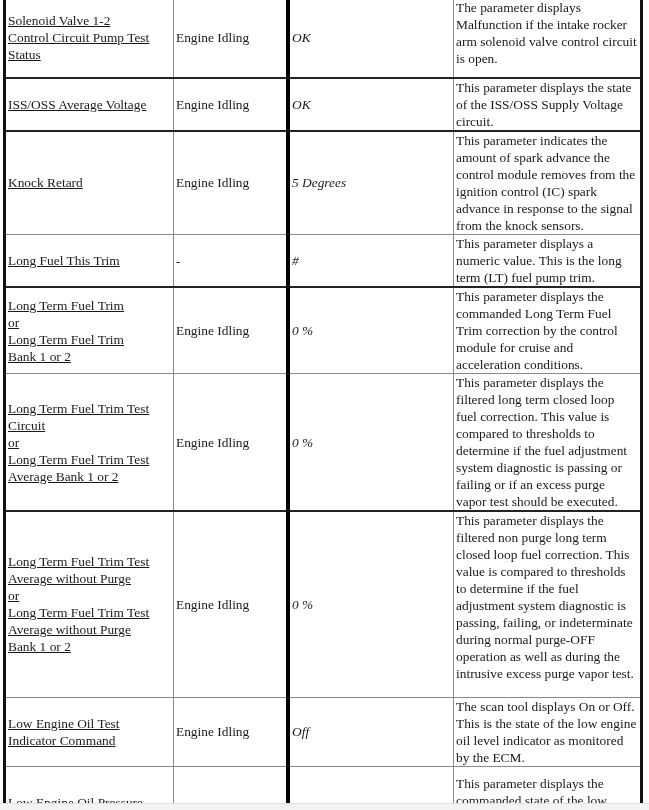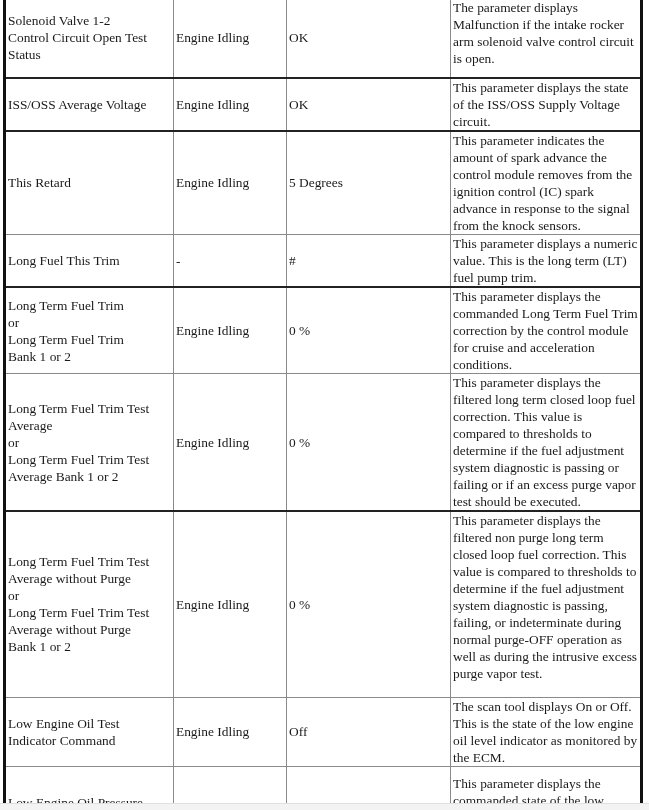--- a/index.html
+++ b/index.html
@@ -46,66 +46,68 @@
     table.params td {
       border: 1px solid #8a8a8a;
       padding: 0 2px;
       vertical-align: middle;
       overflow: hidden;
       word-wrap: break-word;
     }
     table.params td.col-name {
       border-left: 3px solid #111111;
       width: 163px;
+      text-decoration: underline;
     }
     table.params td.col-cond {
       width: 108px;
       border-left: 1px solid #be185d;
     }
     table.params td.col-value {
       width: 159px;
-      border-left: 1px solid #000000;
+      border-left: 4px solid #000000;
+      font-style: italic;
     }
     table.params td.col-desc {
       border-left: 1px solid #555555;
       border-right: 3px solid #111111;
       vertical-align: top;
     }
     table.params tr.row-border-dark td {
       border-bottom: 2px solid #222222;
     }
     .line { display: block; }
   </style>
 </head>
 <body>
 
 <div class="page">
   <table class="params">
     <tbody id="table-body">
       <tr class="row-border-dark" style="height:79px">
         <td class="col-name">
           <span class="line">Solenoid Valve 1-2</span>
-          <span class="line">Control Circuit Open Test</span>
+          <span class="line">Control Circuit Pump Test</span>
           <span class="line">Status</span>
         </td>
         <td class="col-cond">Engine Idling</td>
         <td class="col-value">OK</td>
         <td class="col-desc">The parameter displays Malfunction if the intake rocker arm solenoid valve control circuit is open.</td>
       </tr>
       <tr class="row-border-dark" style="height:52px">
         <td class="col-name">
           <span class="line">ISS/OSS Average Voltage</span>
         </td>
         <td class="col-cond">Engine Idling</td>
         <td class="col-value">OK</td>
         <td class="col-desc">This parameter displays the state of the ISS/OSS Supply Voltage circuit.</td>
       </tr>
       <tr style="height:104px">
         <td class="col-name">
-          <span class="line">This Retard</span>
+          <span class="line">Knock Retard</span>
         </td>
         <td class="col-cond">Engine Idling</td>
         <td class="col-value">5 Degrees</td>
         <td class="col-desc">This parameter indicates the amount of spark advance the control module removes from the ignition control (IC) spark advance in response to the signal from the knock sensors.</td>
       </tr>
       <tr class="row-border-dark" style="height:52px">
         <td class="col-name">
           <span class="line">Long Fuel This Trim</span>
         </td>
         <td class="col-cond">-</td>
@@ -119,21 +121,21 @@
           <span class="line">Long Term Fuel Trim</span>
           <span class="line">Bank 1 or 2</span>
         </td>
         <td class="col-cond">Engine Idling</td>
         <td class="col-value">0 %</td>
         <td class="col-desc">This parameter displays the commanded Long Term Fuel Trim correction by the control module for cruise and acceleration conditions.</td>
       </tr>
       <tr class="row-border-dark" style="height:137px">
         <td class="col-name">
           <span class="line">Long Term Fuel Trim Test</span>
-          <span class="line">Average</span>
+          <span class="line">Circuit</span>
           <span class="line">or</span>
           <span class="line">Long Term Fuel Trim Test</span>
           <span class="line">Average Bank 1 or 2</span>
         </td>
         <td class="col-cond">Engine Idling</td>
         <td class="col-value">0 %</td>
         <td class="col-desc">This parameter displays the filtered long term closed loop fuel correction. This value is compared to thresholds to determine if the fuel adjustment system diagnostic is passing or failing or if an excess purge vapor test should be executed.</td>
       </tr>
       <tr style="height:186px">
         <td class="col-name">

